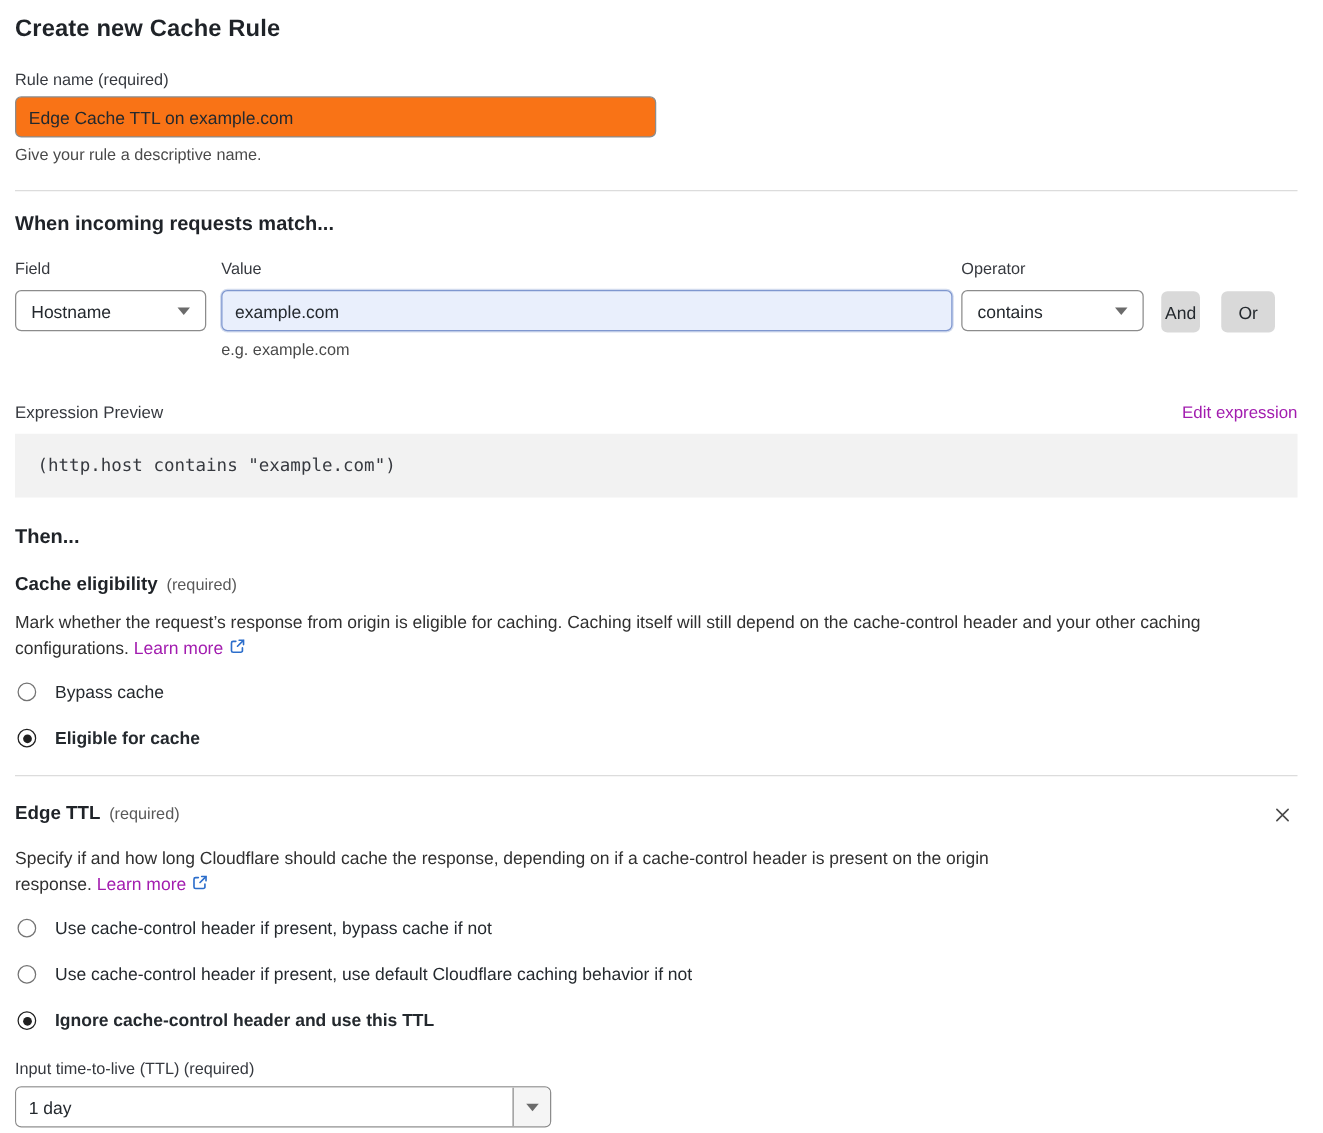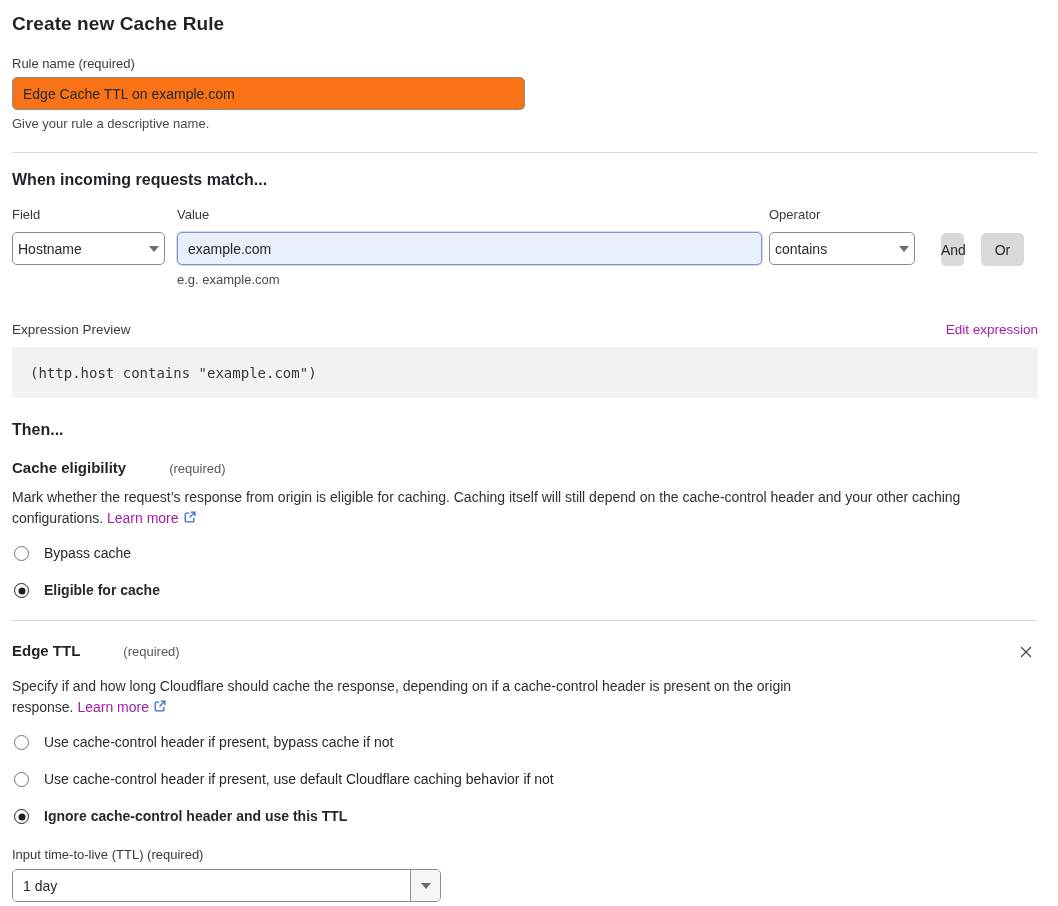--- a/index.html
+++ b/index.html
@@ -33,53 +33,53 @@
 
   .match-row { display: flex; align-items: flex-start; margin-top: 18px; }
   .match-col .field-label { margin-bottom: 10px; }
   .col-field { width: 153px; }
   .col-operator { width: 146px; margin-left: 7px; }
   .col-value { width: 585px; margin-left: 12px; }
 
   .select-box {
     height: 33px; border: 1px solid #8c8c8c; border-radius: 5px; background: #fff;
     display: flex; align-items: center; justify-content: space-between;
-    padding: 0 5px; font-size: 14px; color: #24292e; cursor: pointer;
+    padding: 0 12px; font-size: 14px; color: #24292e; cursor: pointer;
   }
   .caret-down {
     width: 0; height: 0; border-left: 5px solid transparent; border-right: 5px solid transparent;
     border-top: 6px solid #6b6b6b; display: inline-block;
   }
   .value-input {
     background: #e9effc; border: 1px solid #7f97cf;
     box-shadow: 0 0 0 1px rgba(127,151,207,.35);
   }
   .col-value .helper-text { margin-top: 7px; color: #4a4a4a; }
 
   .logic-btn {
     height: 33px; border: none; border-radius: 5px; background: #d9d9d9;
     font-family: "Liberation Sans", sans-serif; font-size: 14px; color: #24292e;
     margin-top: 26px; cursor: pointer;
   }
-  .and-btn { width: 23px; margin-left: 26px; }
+  .and-btn { width: 31px; margin-left: 14px; }
   .or-btn  { width: 43px; margin-left: 17px; }
 
   .expr-row { display: flex; justify-content: space-between; align-items: flex-end; margin-top: 35px; }
   .expr-label { font-size: 13.5px; color: #36393f; }
   a.blue-link { font-size: 13.5px; color: #a21caf; cursor: pointer; }
   .expr-code {
     margin-top: 10px; background: #f2f2f2; height: 51px;
     display: flex; align-items: center; padding: 0 18px;
     font-family: "DejaVu Sans Mono", "Liberation Mono", monospace;
     font-size: 14px; color: #36393f;
   }
 
   .then-heading { margin-top: 23px; }
 
-  .subsection-title-row { display: flex; align-items: baseline; margin-top: 20px; gap: 36px; }
+  .subsection-title-row { display: flex; align-items: baseline; margin-top: 20px; }
   .subsection-title { font-size: 15px; font-weight: bold; color: #1f2328; }
   .qualifier { font-size: 13px; color: #595959; margin-left: 7px; }
 
   p.description { font-size: 14px; line-height: 21px; color: #303030; margin-top: 11px; }
   p.description a.blue-link { font-size: 14px; }
   .ext-icon { vertical-align: -1px; margin-left: 4px; }
 
   .radio-group { margin-top: 15px; display: flex; flex-direction: column; gap: 20px; }
   .radio-row { display: flex; align-items: center; cursor: pointer; }
   .radio {

